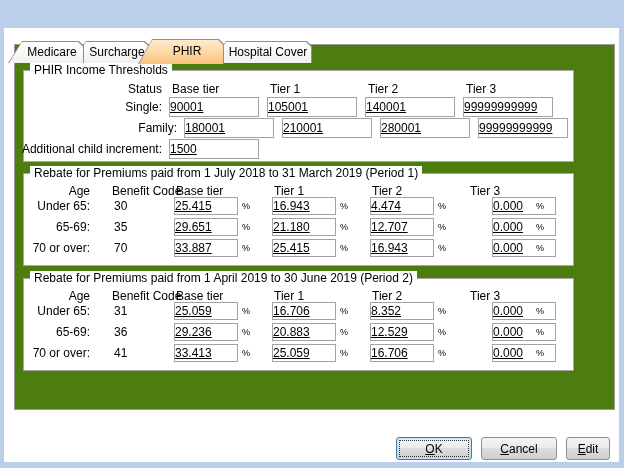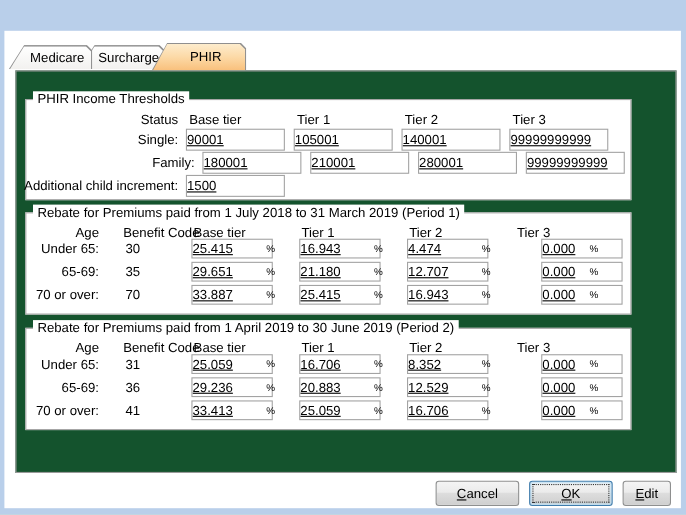--- a/index.html
+++ b/index.html
@@ -42,22 +42,22 @@
               padding-left:12px; line-height:22px; }
   .tab.t1 { width:76px; z-index:2; }
   .tab.t2 { width:78px; z-index:1; }
   .tab.t3 { width:86px; z-index:4; }
   .tab.t4 { width:100px; z-index:1; }
   .tab.selected { height:25px; margin-bottom:-1px; z-index:4; }
   .tab.selected .lbl { line-height:25px; }
   .tab.selected .fill { background: linear-gradient(180deg,#fdeccd 0%,#fcd9a6 50%,#f9c07c 100%); }
 
   
-  .panel { position:absolute; top:36px; left:10px; width:601px; height:366px;
-           border:1px solid #9a9a9a; background:#14532d; }
+  .panel { position:absolute; top:16px; left:10px; width:601px; height:366px;
+           border:1px solid #9a9a9a; background:#4d7c0f; }
 
   
   .group { position:absolute; left:8px; width:551px;
            border:1px solid #a6a6a6; background:#fff; }
   .group.g1 { top:25px;  height:92px; }
   .group.g2 { top:128px; height:93px; }
   .group.g3 { top:233px; height:93px; }
   .legend { position:absolute; top:-8px; left:6px; background:#fff;
             padding:0 4px; white-space:nowrap; }
 
@@ -81,21 +81,21 @@
 
   
   .rebate .hdr.hage  { left:-6px; width:72px; text-align:right; top:10px; }
   .rebate .hdr.hcode { left:88px; top:10px; }
   .rebate .hdr.hb0 { left:152px; top:10px; }
   .rebate .hdr.hb1 { left:250px; top:10px; }
   .rebate .hdr.hb2 { left:348px; top:10px; }
   .rebate .hdr.hb3 { left:446px; top:10px; }
   .rebate .rowlabel { left:-6px; width:72px; line-height:18px; }
   .rebate .code { position:absolute; left:90px; line-height:18px; }
-  .rebate .field { width:74px; height:18px; line-height:16px; }
+  .rebate .field { width:64px; height:18px; line-height:16px; }
   .rebate .rb0 { left:150px; } .rebate .rb1 { left:248px; }
   .rebate .rb2 { left:346px; } .rebate .rb3 { left:444px;margin-left:24px; }
   .rebate .pc0 { left:218px; } .rebate .pc1 { left:316px; }
   .rebate .pc2 { left:414px; } .rebate .pc3 { left:512px; }
   .rebate .rr0 { top:23px; } .rebate .rr1 { top:44px; } .rebate .rr2 { top:65px; }
   .rebate .pct { line-height:18px; }
 
   
   .footer { position:absolute; top:409px; right:9px; display:flex; gap:9px; }
   .btn { height:23px; border:1px solid #8e8f8f; border-radius:3px;
@@ -126,20 +126,25 @@
       <div class="tab t2">
         <span class="edge"></span>
           <span class="fill"></span>
         <span class="lbl">Surcharge</span>
       </div>
       <div class="tab t3 selected">
         <span class="edge"></span>
           <span class="fill"></span>
         <span class="lbl">PHIR</span>
       </div>
+      <div class="tab t4">
+        <span class="edge"></span>
+          <span class="fill"></span>
+        <span class="lbl">Hospital Cover</span>
+      </div>
     </div>
 
     <div class="panel">
 
       <div class="group g1">
         <span class="legend">PHIR Income Thresholds</span>
         <span class="hdr hstat">Status</span>
         <span class="hdr hc0">Base tier</span>
         <span class="hdr hc1">Tier 1</span>
         <span class="hdr hc2">Tier 2</span>
@@ -243,19 +248,19 @@
         <span class="pct pc1 rr2">%</span>
         <div class="field rb2 rr2">16.706</div>
         <span class="pct pc2 rr2">%</span>
         <div class="field rb3 rr2">0.000</div>
         <span class="pct pc3 rr2">%</span>
       </div>
 
     </div>
 
     <div class="footer">
+      <button class="btn ok"><span class="u">O</span><span>K</span></button>
       <button class="btn cancel"><span class="u">C</span><span>ancel</span></button>
-      <button class="btn ok"><span class="u">O</span><span>K</span></button>
       <button class="btn edit"><span class="u">E</span><span>dit</span></button>
     </div>
 
   </div>
 </div>
 
 </body></html>

